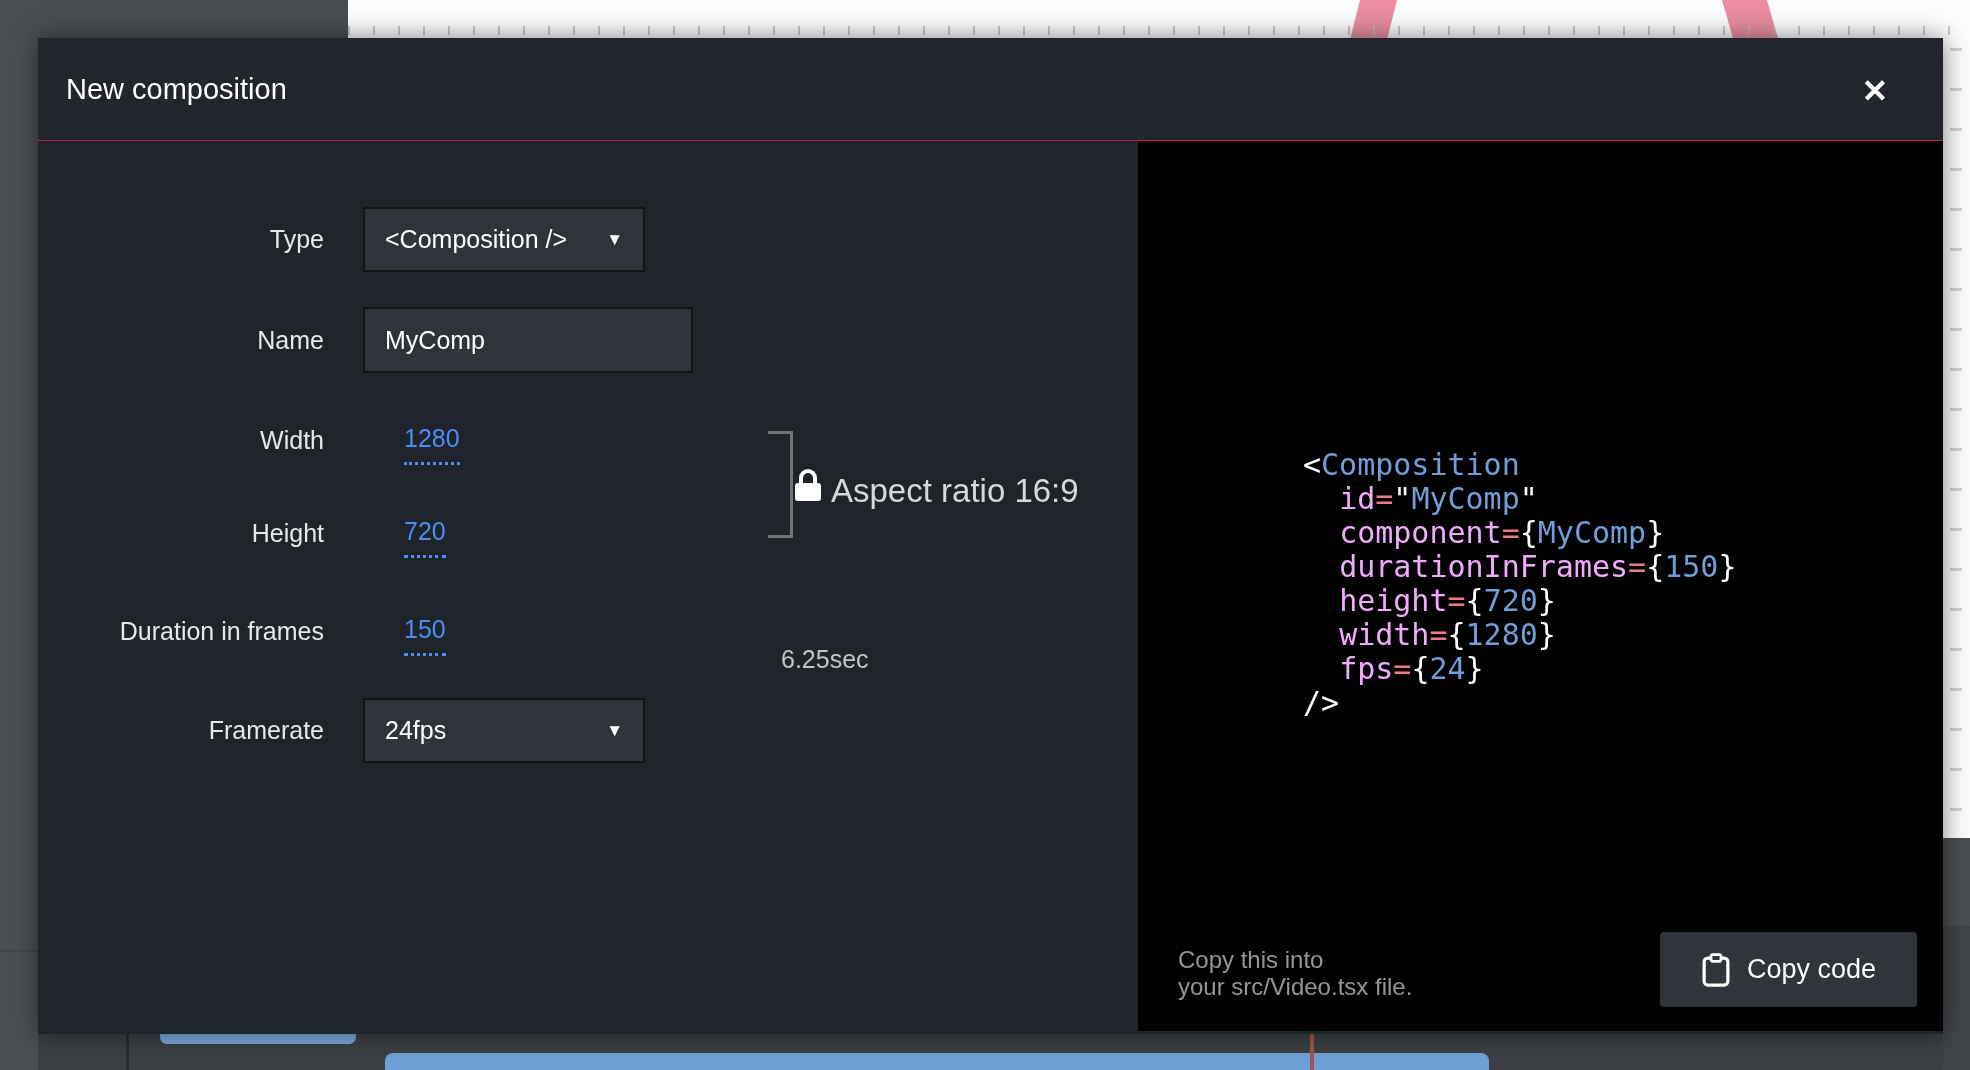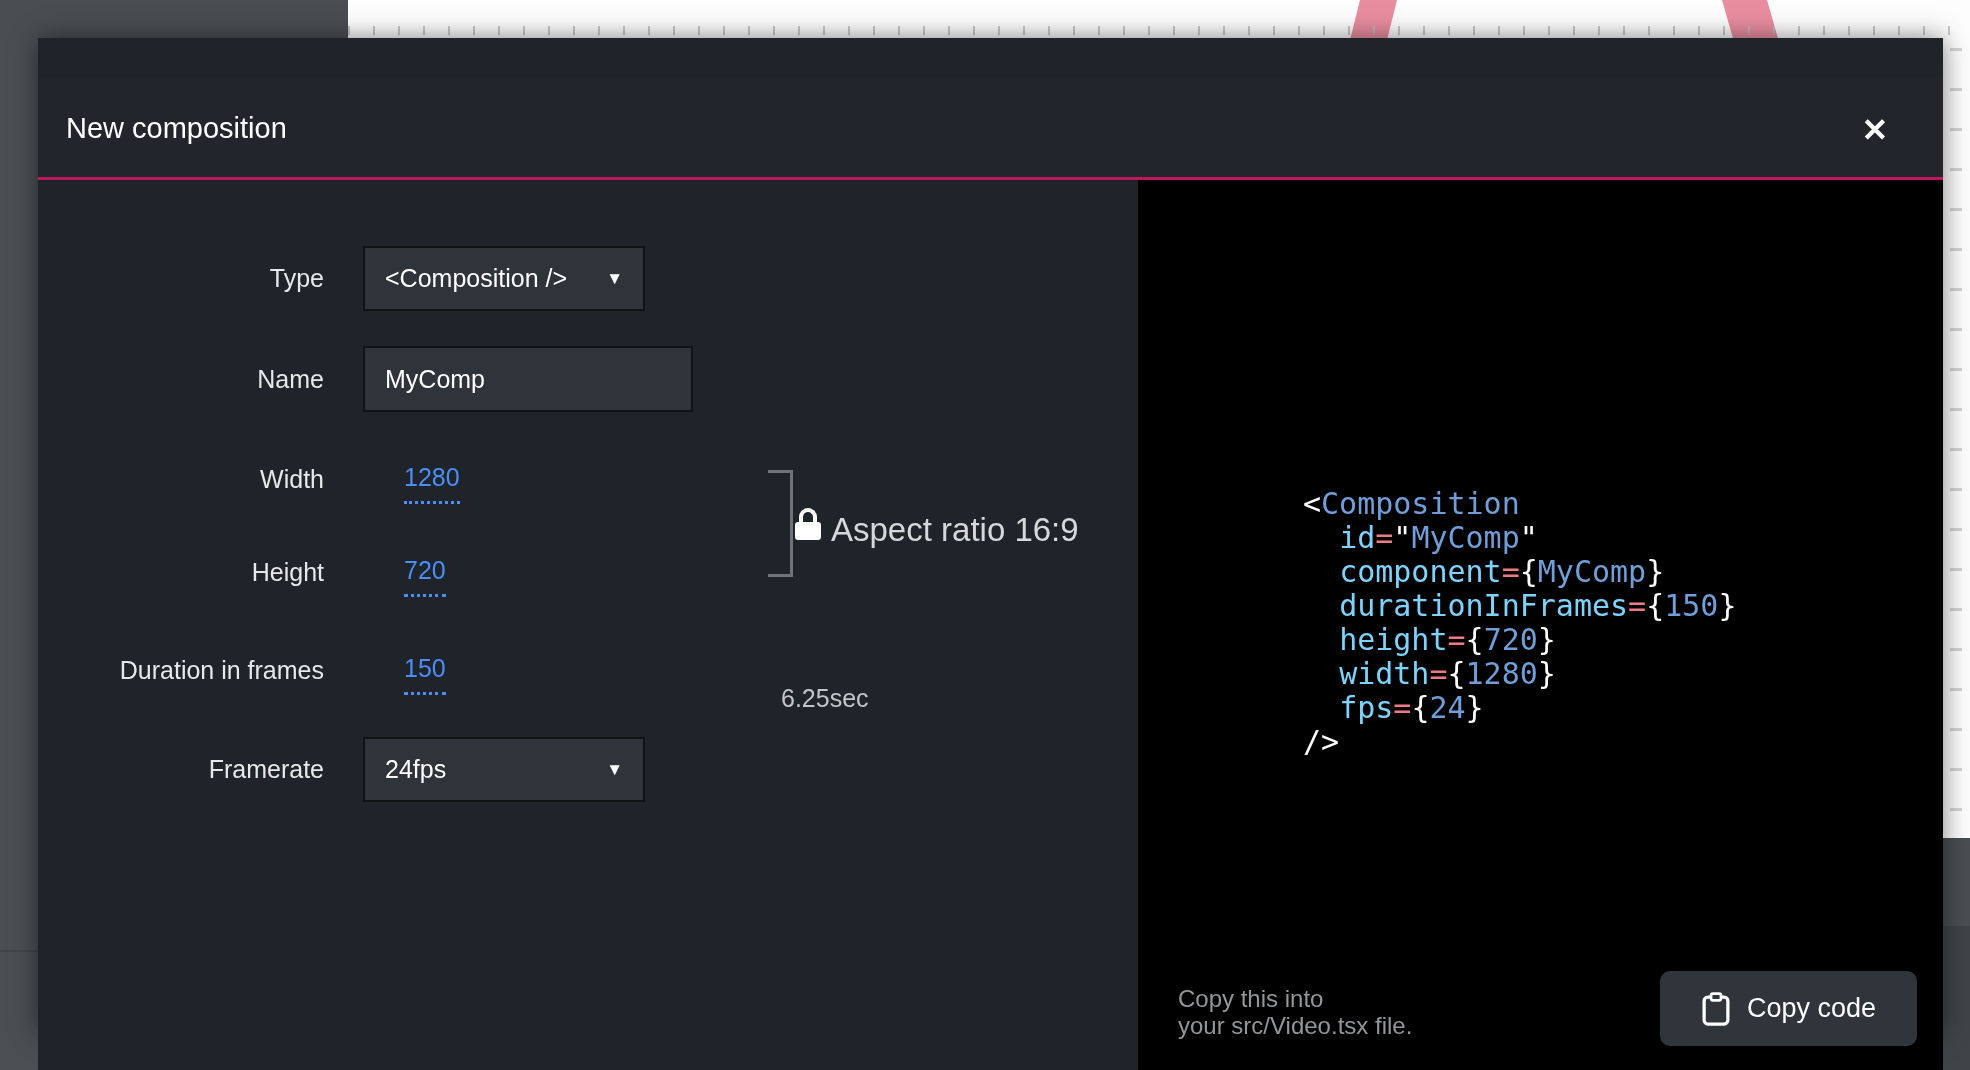--- a/index.html
+++ b/index.html
@@ -29,21 +29,21 @@
   .bg-vline     { position:absolute; left:126px; top:1034px; width:3px; height:36px; background:#292d31; }
   .blue-chip    { position:absolute; left:160px; top:1034px; width:196px; height:10px;
                   background:#7babdc; border-radius:0 0 7px 7px; }
   .timeline-bar { position:absolute; left:385px; top:1053px; width:1104px; height:17px;
                   background:#6fa1d6; border-radius:8px 8px 0 0; }
   .playhead     { position:absolute; left:1310px; top:1034px; width:4px; height:36px; background:#a5544a; }
 
   
   .dialog { position:absolute; left:38px; top:38px; width:1905px; height:996px;
             background:#1f242a; box-shadow:0 0 24px rgba(0,0,0,.5); }
-  .dlg-header { position:relative; height:103px; background:#22262c; border-bottom:3px solid #be185d;margin-top:39px; }
+  .dlg-header { position:relative; height:103px; background:#22262c; border-bottom:1px solid #be185d; }
   .dlg-title  { position:absolute; left:28px; top:0; height:103px; line-height:103px;
                 color:#fff; font-size:29px; }
   .dlg-close  { position:absolute; right:48px; top:33px; width:40px; height:40px; line-height:40px;
                 text-align:center; color:#fff; font-size:32px; font-weight:bold; cursor:pointer; }
 
   .dlg-body   { position:relative; display:flex; height:890px; }
   .pane-form  { position:relative; width:1100px; height:890px; background:#1f242a; }
   .pane-code  { position:relative; width:805px;  height:890px; background:#000; }
 
   
@@ -68,27 +68,27 @@
                   border:4px solid #fff; border-bottom:none; border-radius:9px 9px 0 0; }
   .lock-body { position:absolute; left:0; bottom:0; width:26px; height:18px; background:#fff; border-radius:3px; }
   .aspect-label { position:absolute; left:793px; top:331px; color:#d6d8da; font-size:33px; }
 
   
   .code-block { position:absolute; left:165px; top:307px; font-family:"DejaVu Sans Mono", monospace;
                 font-size:30px; line-height:34px; }
   .code-line  { white-space:pre; }
   .tok-p    { color:#ffffff; }
   .tok-tag  { color:#6f9ed8; }
-  .tok-attr { color:#7dd3fc;text-align:center; }
+  .tok-attr { color:#f0abfc;text-align:center; }
   .tok-eq   { color:#ed7b85; }
   .tok-val  { color:#6f9ed8; }
 
   .code-hint { position:absolute; left:40px; top:805px; color:#939699; font-size:24px; line-height:27px; }
   .copy-btn  { position:absolute; left:522px; top:791px; width:257px; height:75px; background:#30353c;
-               border:none; border-radius:10px; display:flex; align-items:center; justify-content:center;
+               border:none; border-radius:4px; display:flex; align-items:center; justify-content:center;
                gap:16px; color:#fff; font-size:27px; font-family:"Liberation Sans",sans-serif; cursor:pointer; }
 </style>
 </head>
 <body>
 
 <div id="stage">
 
   <div class="bg-topleft"></div>
   <div class="bg-topwhite">
     <div class="pink-stripe pink-left"></div>

